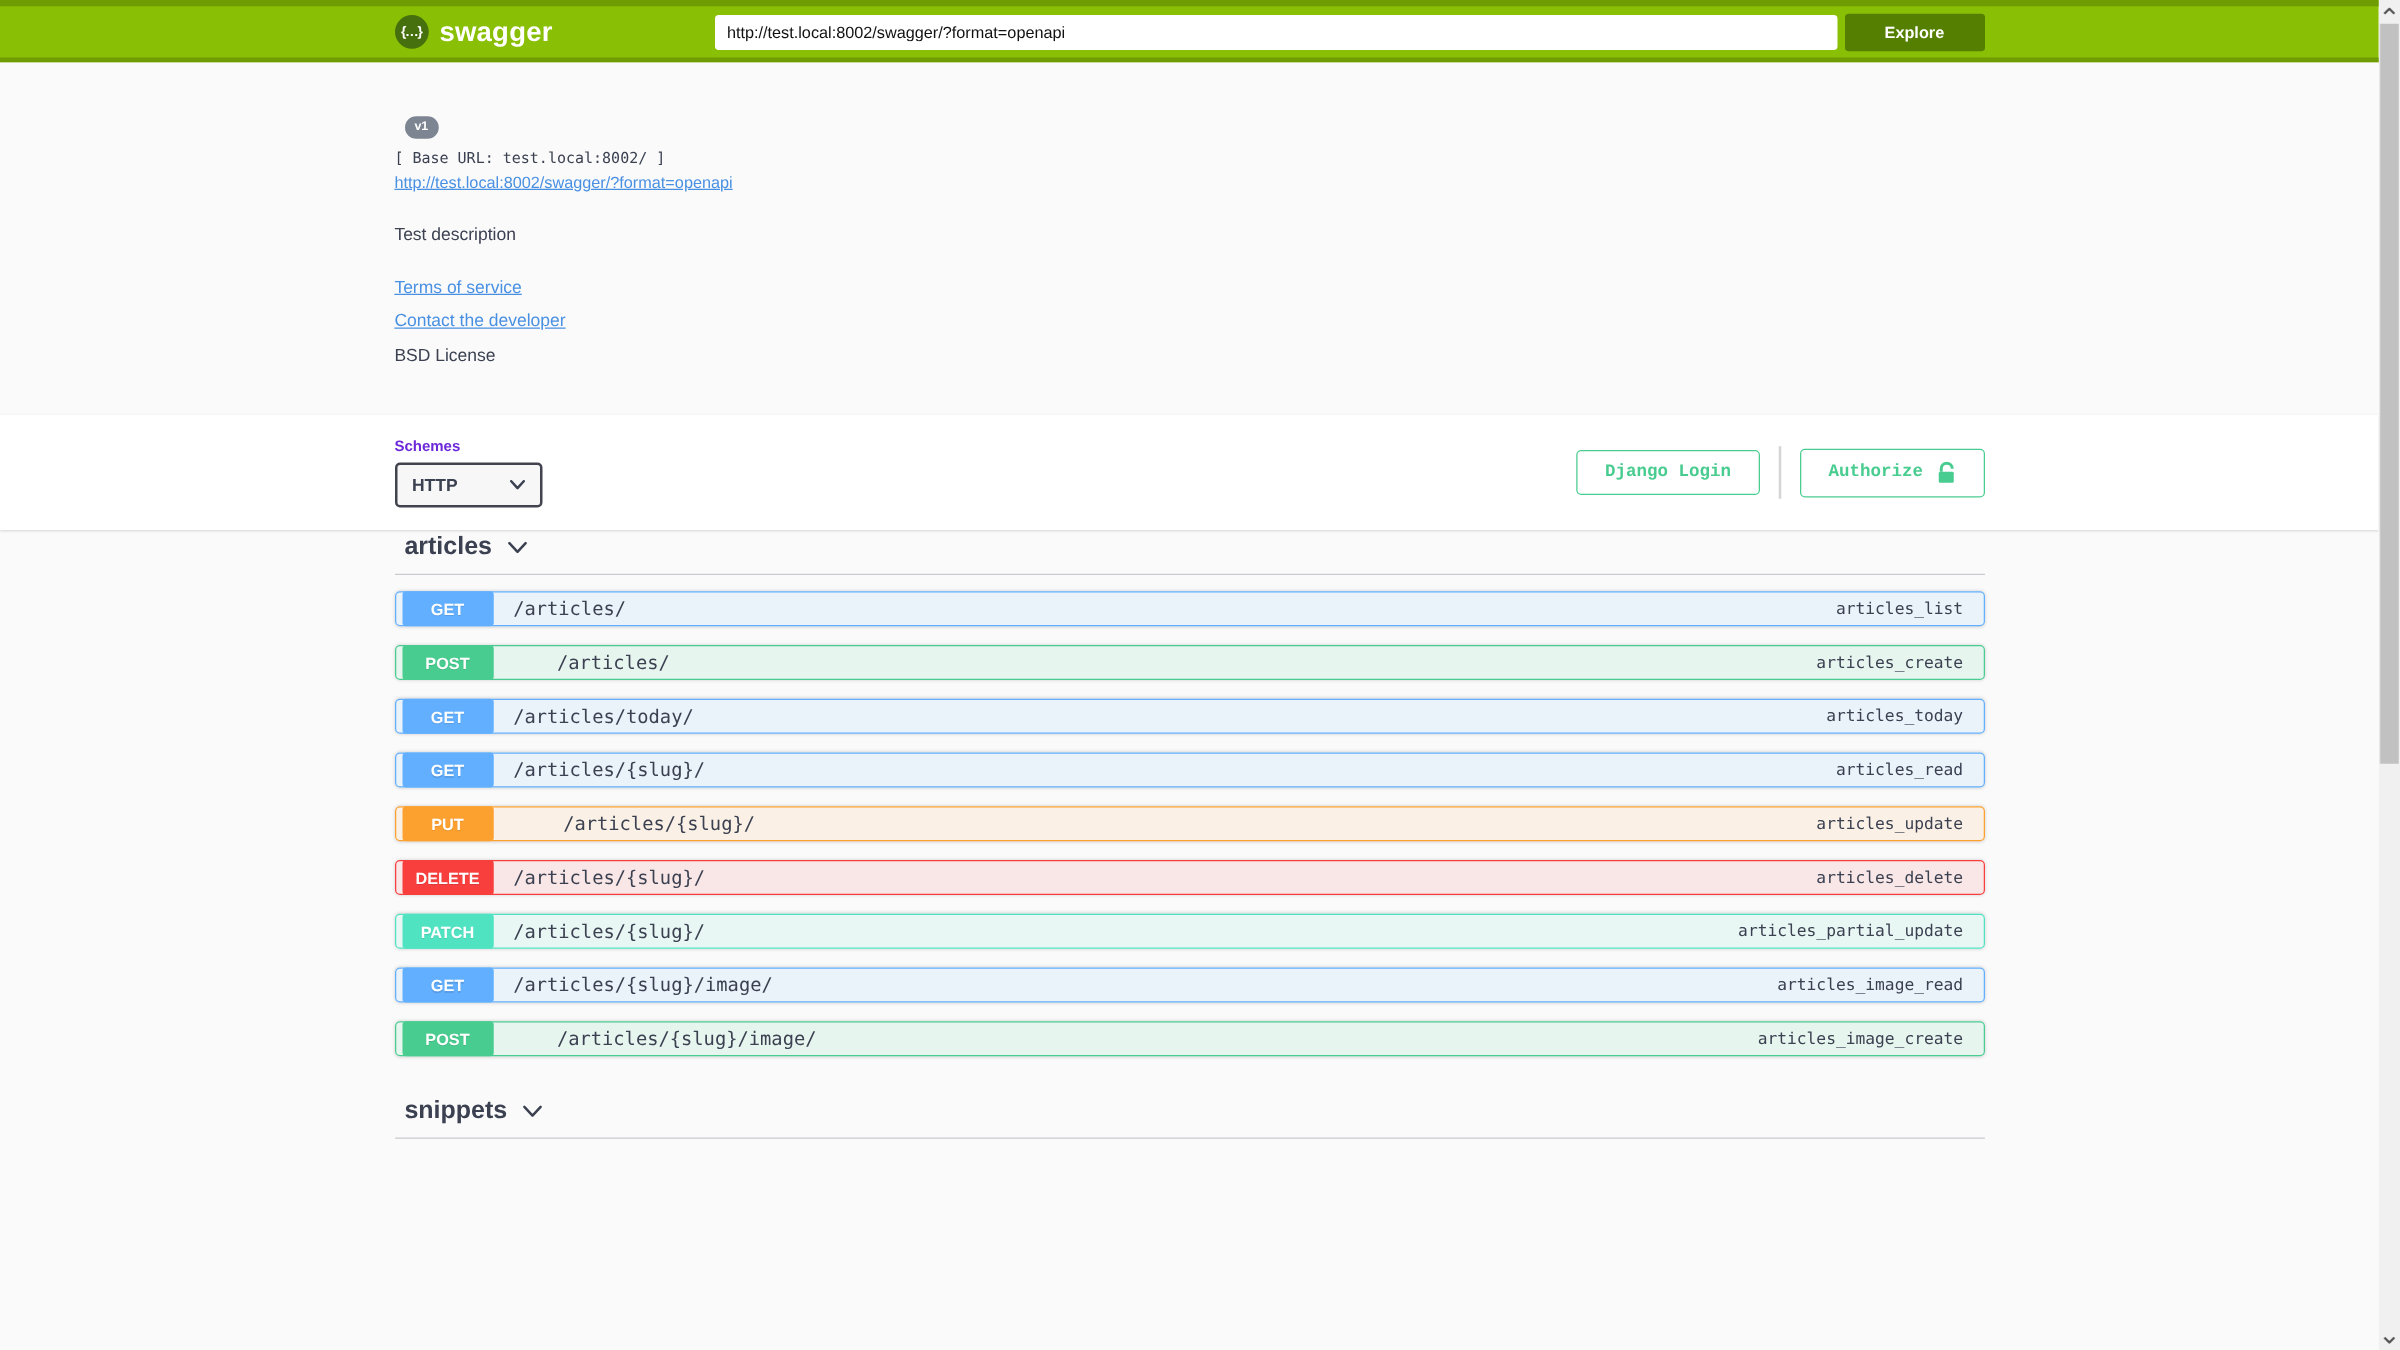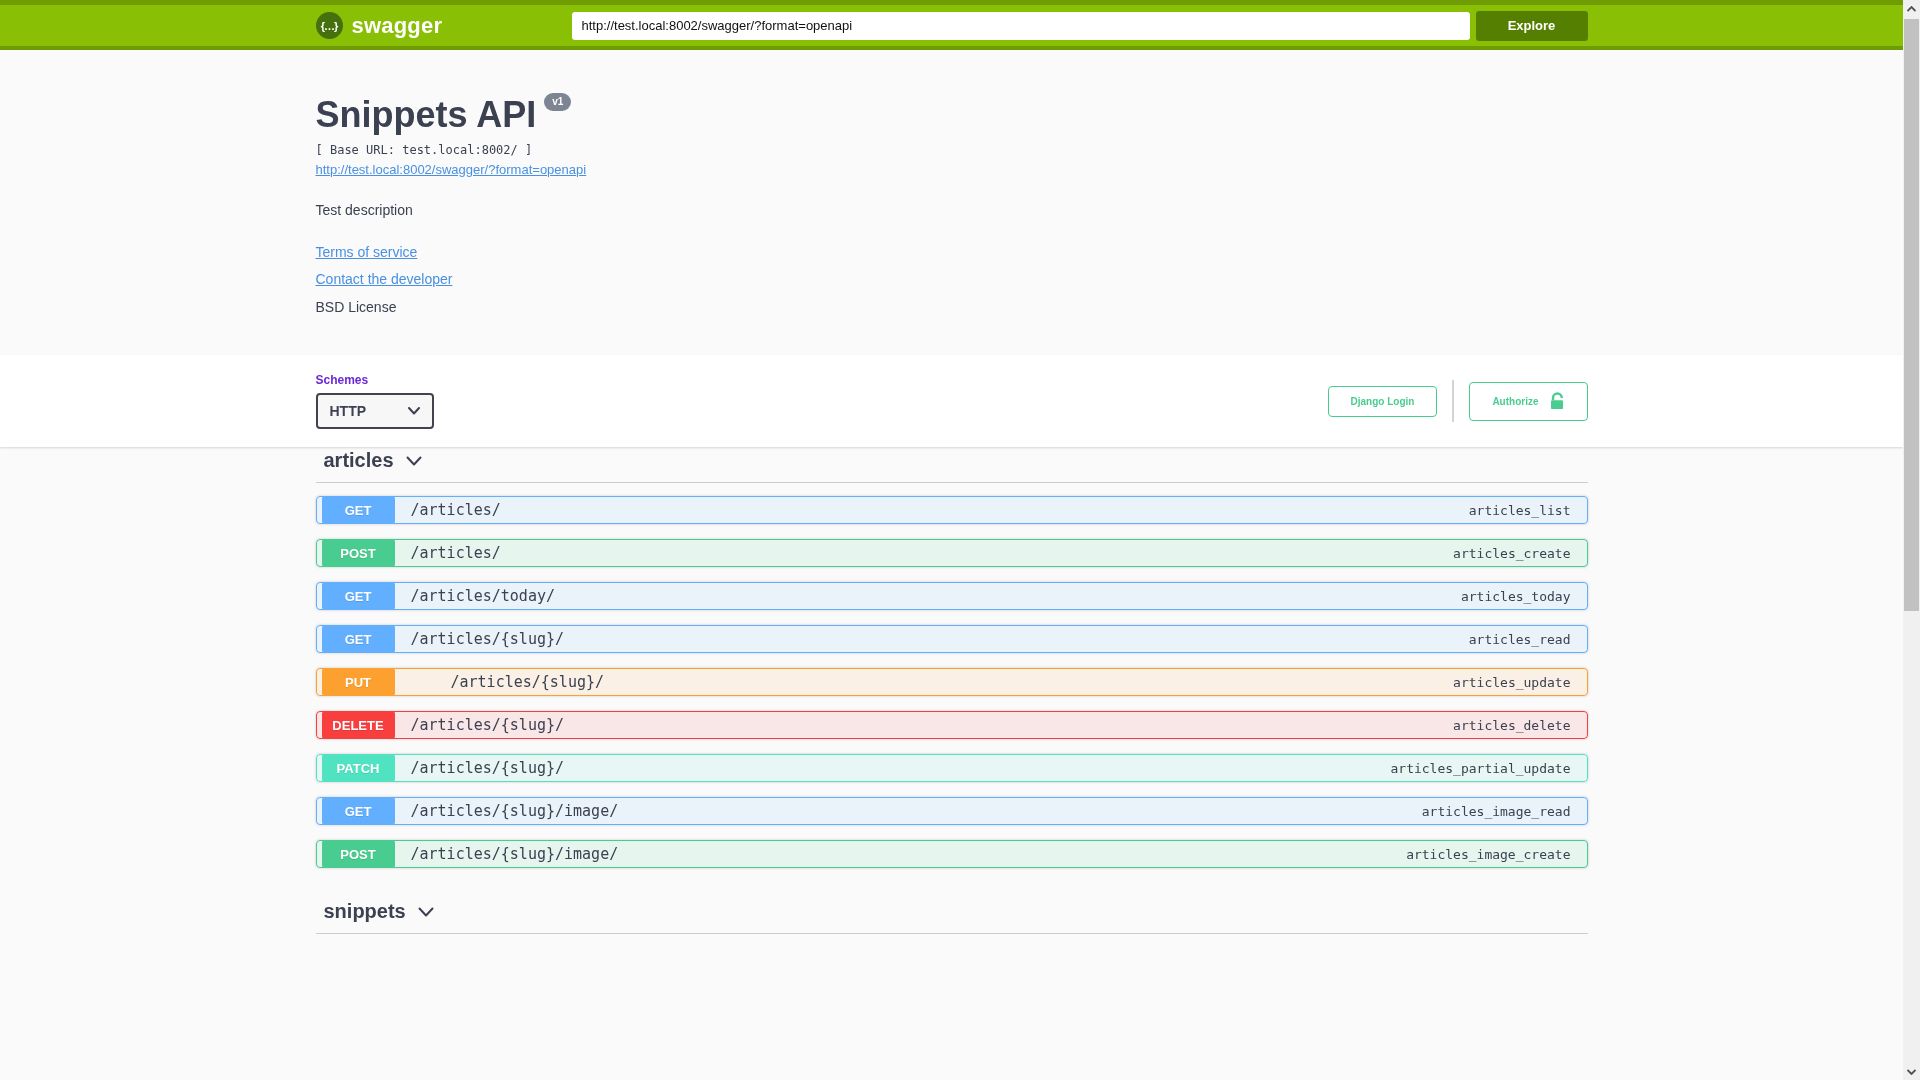--- a/index.html
+++ b/index.html
@@ -132,25 +132,25 @@
     color: #3b4151;
     cursor: pointer;
   }
   .auth-wrapper { display: flex; align-items: center; }
   .btn-outline-green {
     background: transparent;
     border: 1px solid #49cc90;
     border-radius: 4px;
     color: #49cc90;
     font-weight: bold;
-    font-size: 10px;
+    font-size: 14px;
     padding: 9px 22px;
     cursor: pointer;
     display: flex; align-items: center; gap: 10px;
-    font-family: Liberation Sans, sans-serif;
+    font-family: Liberation Mono, monospace;
   }
   .auth-divider { width: 2px; height: 42px; background: #d4d4d4; margin: 0 15px; }
 
   
   .ops-area { }
   .opblock-tag {
     display: flex; align-items: center; gap: 12px;
     padding: 2px 0 10px 8px;
     border-bottom: 1px solid rgba(59,65,81,0.25);
     cursor: pointer;
@@ -185,21 +185,21 @@
     color: #3b4151;
   }
   .op-id {
     margin-left: auto;
     font-family: "DejaVu Sans Mono", monospace;
     font-size: 13px;
     color: #3b4151;
   }
   .m-get    { border-color: #61affe; background: rgba(97,175,254,0.10); }
   .m-get    .method-badge { background: #61affe; }
-  .m-post   { border-color: #49cc90; background: rgba(73,204,144,0.10); }
+  .m-post   { border-color: #49cc90; background: rgba(73,204,144,0.10); gap: 35px; }
   .m-post   .method-badge { background: #49cc90; }
   .m-put    { border-color: #fca130; background: rgba(252,161,48,0.10); gap: 40px; }
   .m-put    .method-badge { background: #fca130; }
   .m-delete { border-color: #f93e3e; background: rgba(249,62,62,0.10); }
   .m-delete .method-badge { background: #f93e3e; }
   .m-patch  { border-color: #50e3c2; background: rgba(80,227,194,0.10); }
   .m-patch  .method-badge { background: #50e3c2; }
 
   
   .scrollbar {
@@ -241,21 +241,20 @@
       <div class="explore-group">
         <input class="url-input" type="text" value="http://test.local:8002/swagger/?format=openapi" style="">
         <button class="explore-btn">Explore</button>
       </div>
     </div>
   </header>
 
   <section class="info-section">
     <div class="container">
       <h1 class="api-title">
-        <span>Snippets API</span>
         <span class="version-badge">v1</span>
       </h1>
       <div class="base-url">[ Base URL: test.local:8002/ ]</div>
       <a class="spec-link">http://test.local:8002/swagger/?format=openapi</a>
       <div class="api-description">Test description</div>
       <a class="info-link tos-link">Terms of service</a>
       <a class="info-link contact-link">Contact the developer</a>
       <div class="license-text">BSD License</div>
     </div>
   </section>

